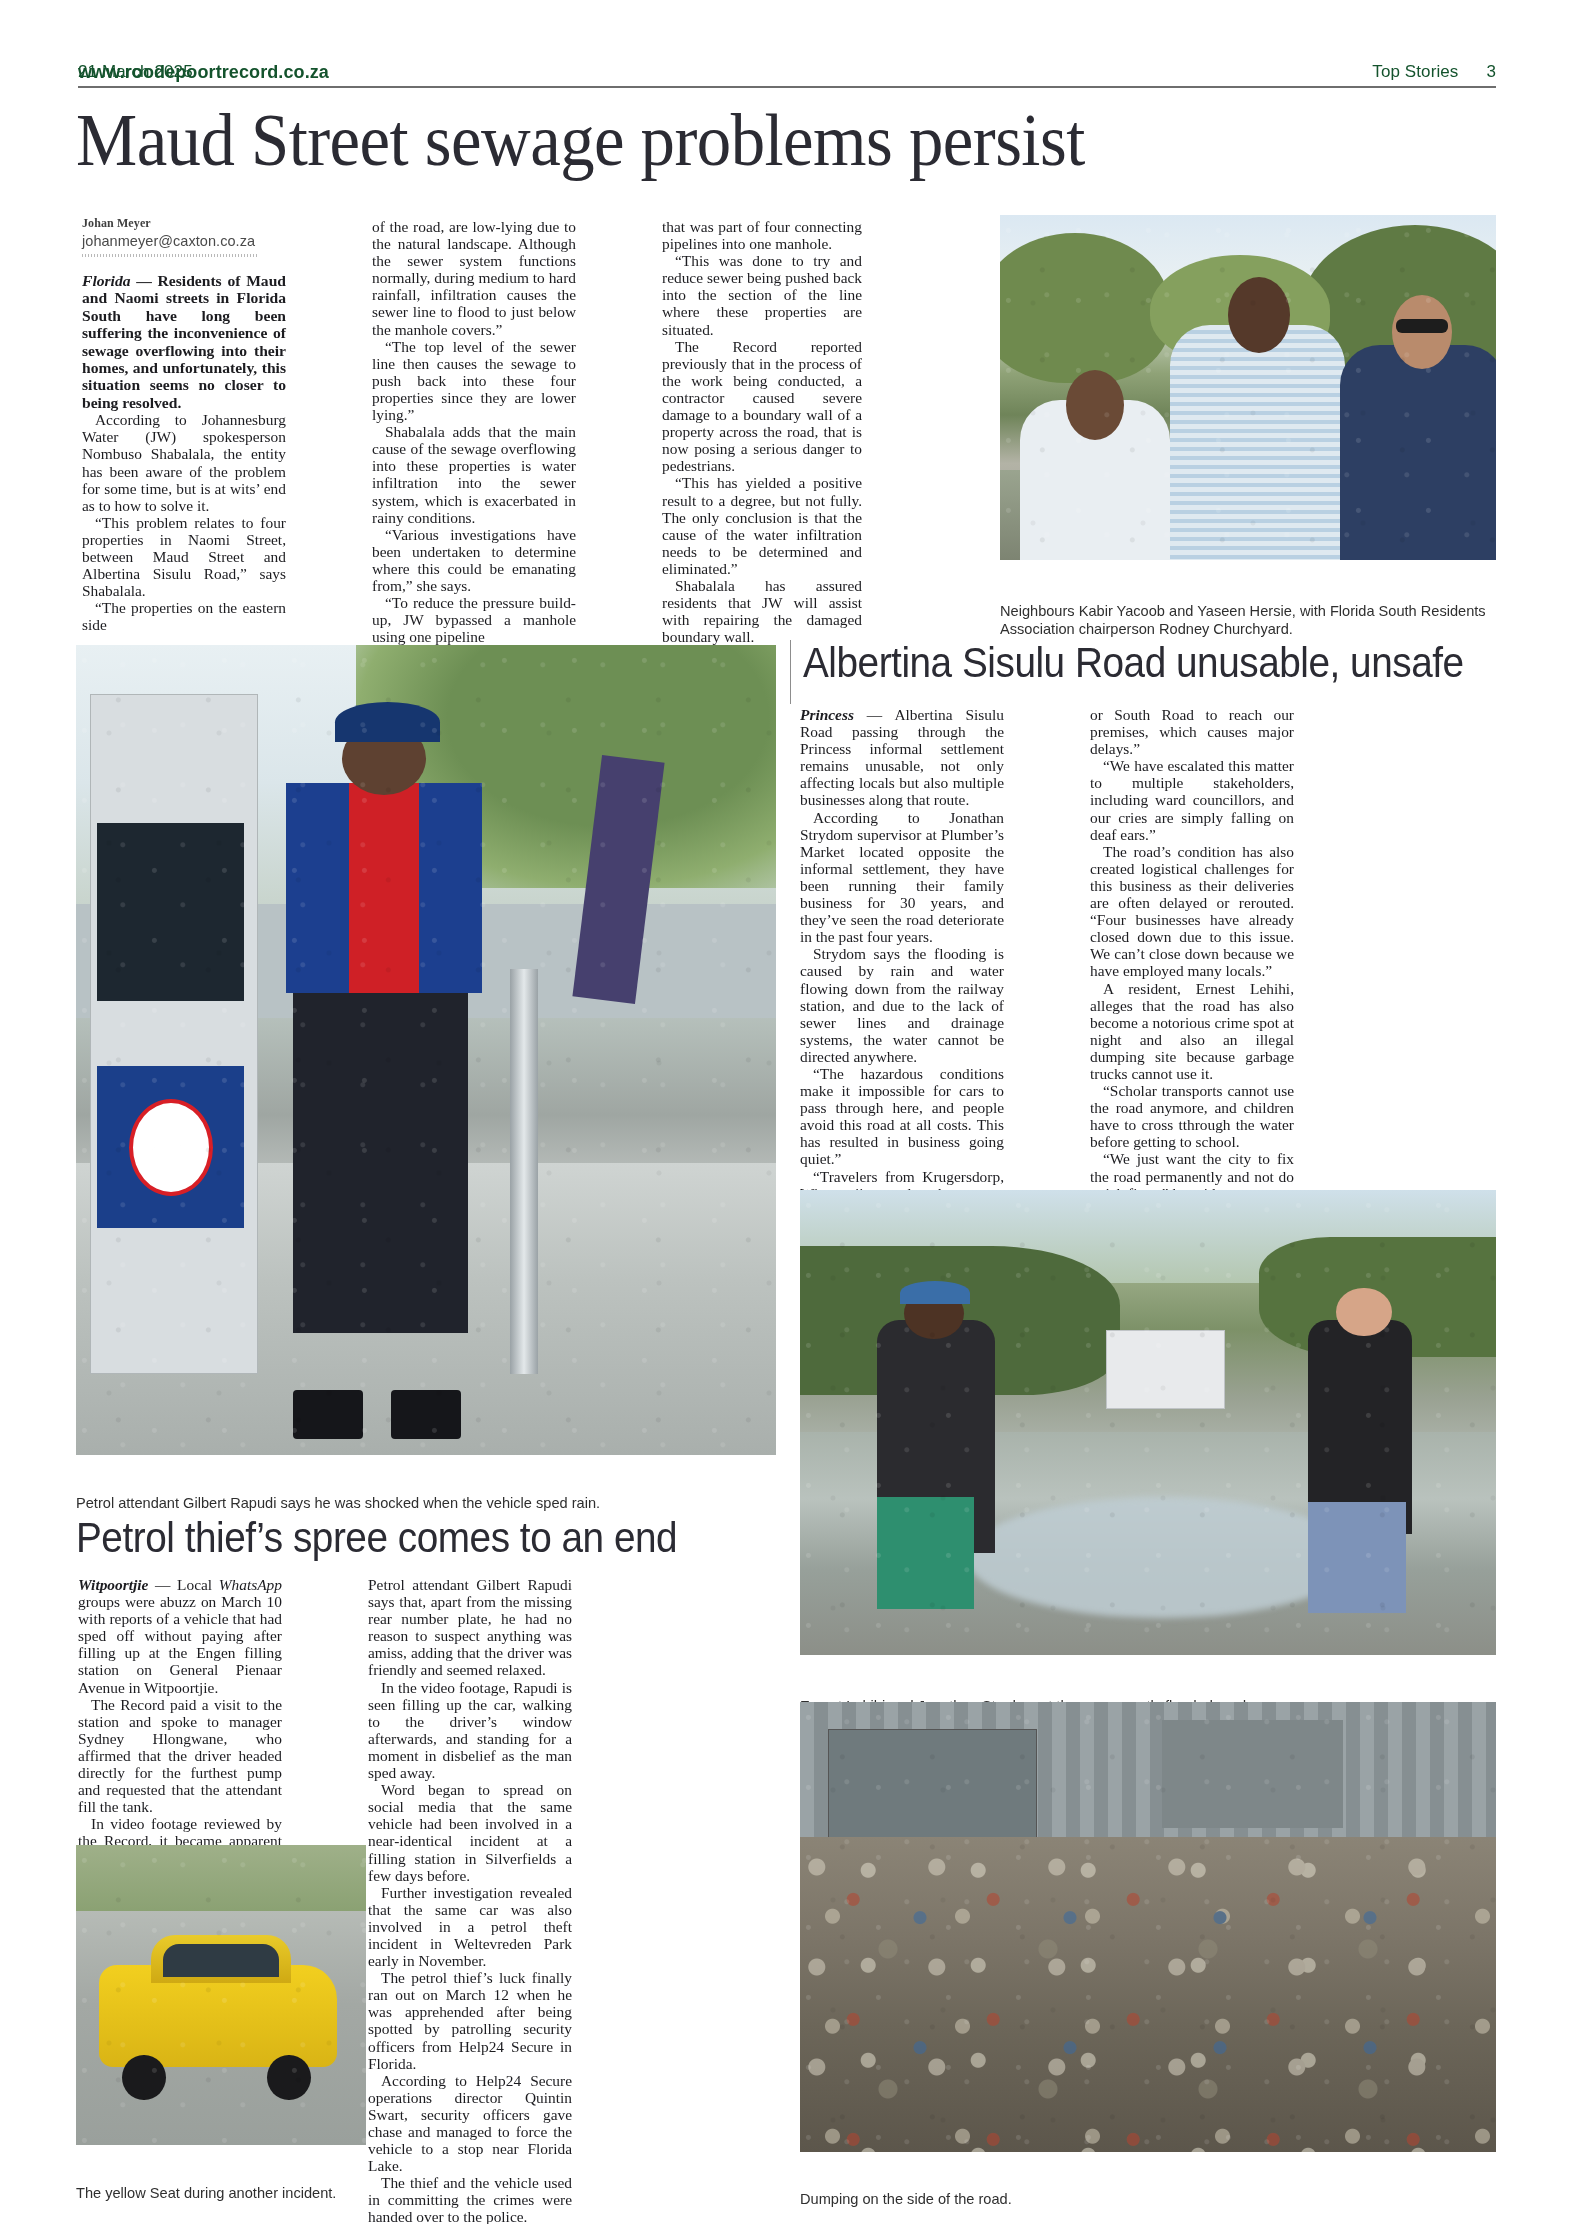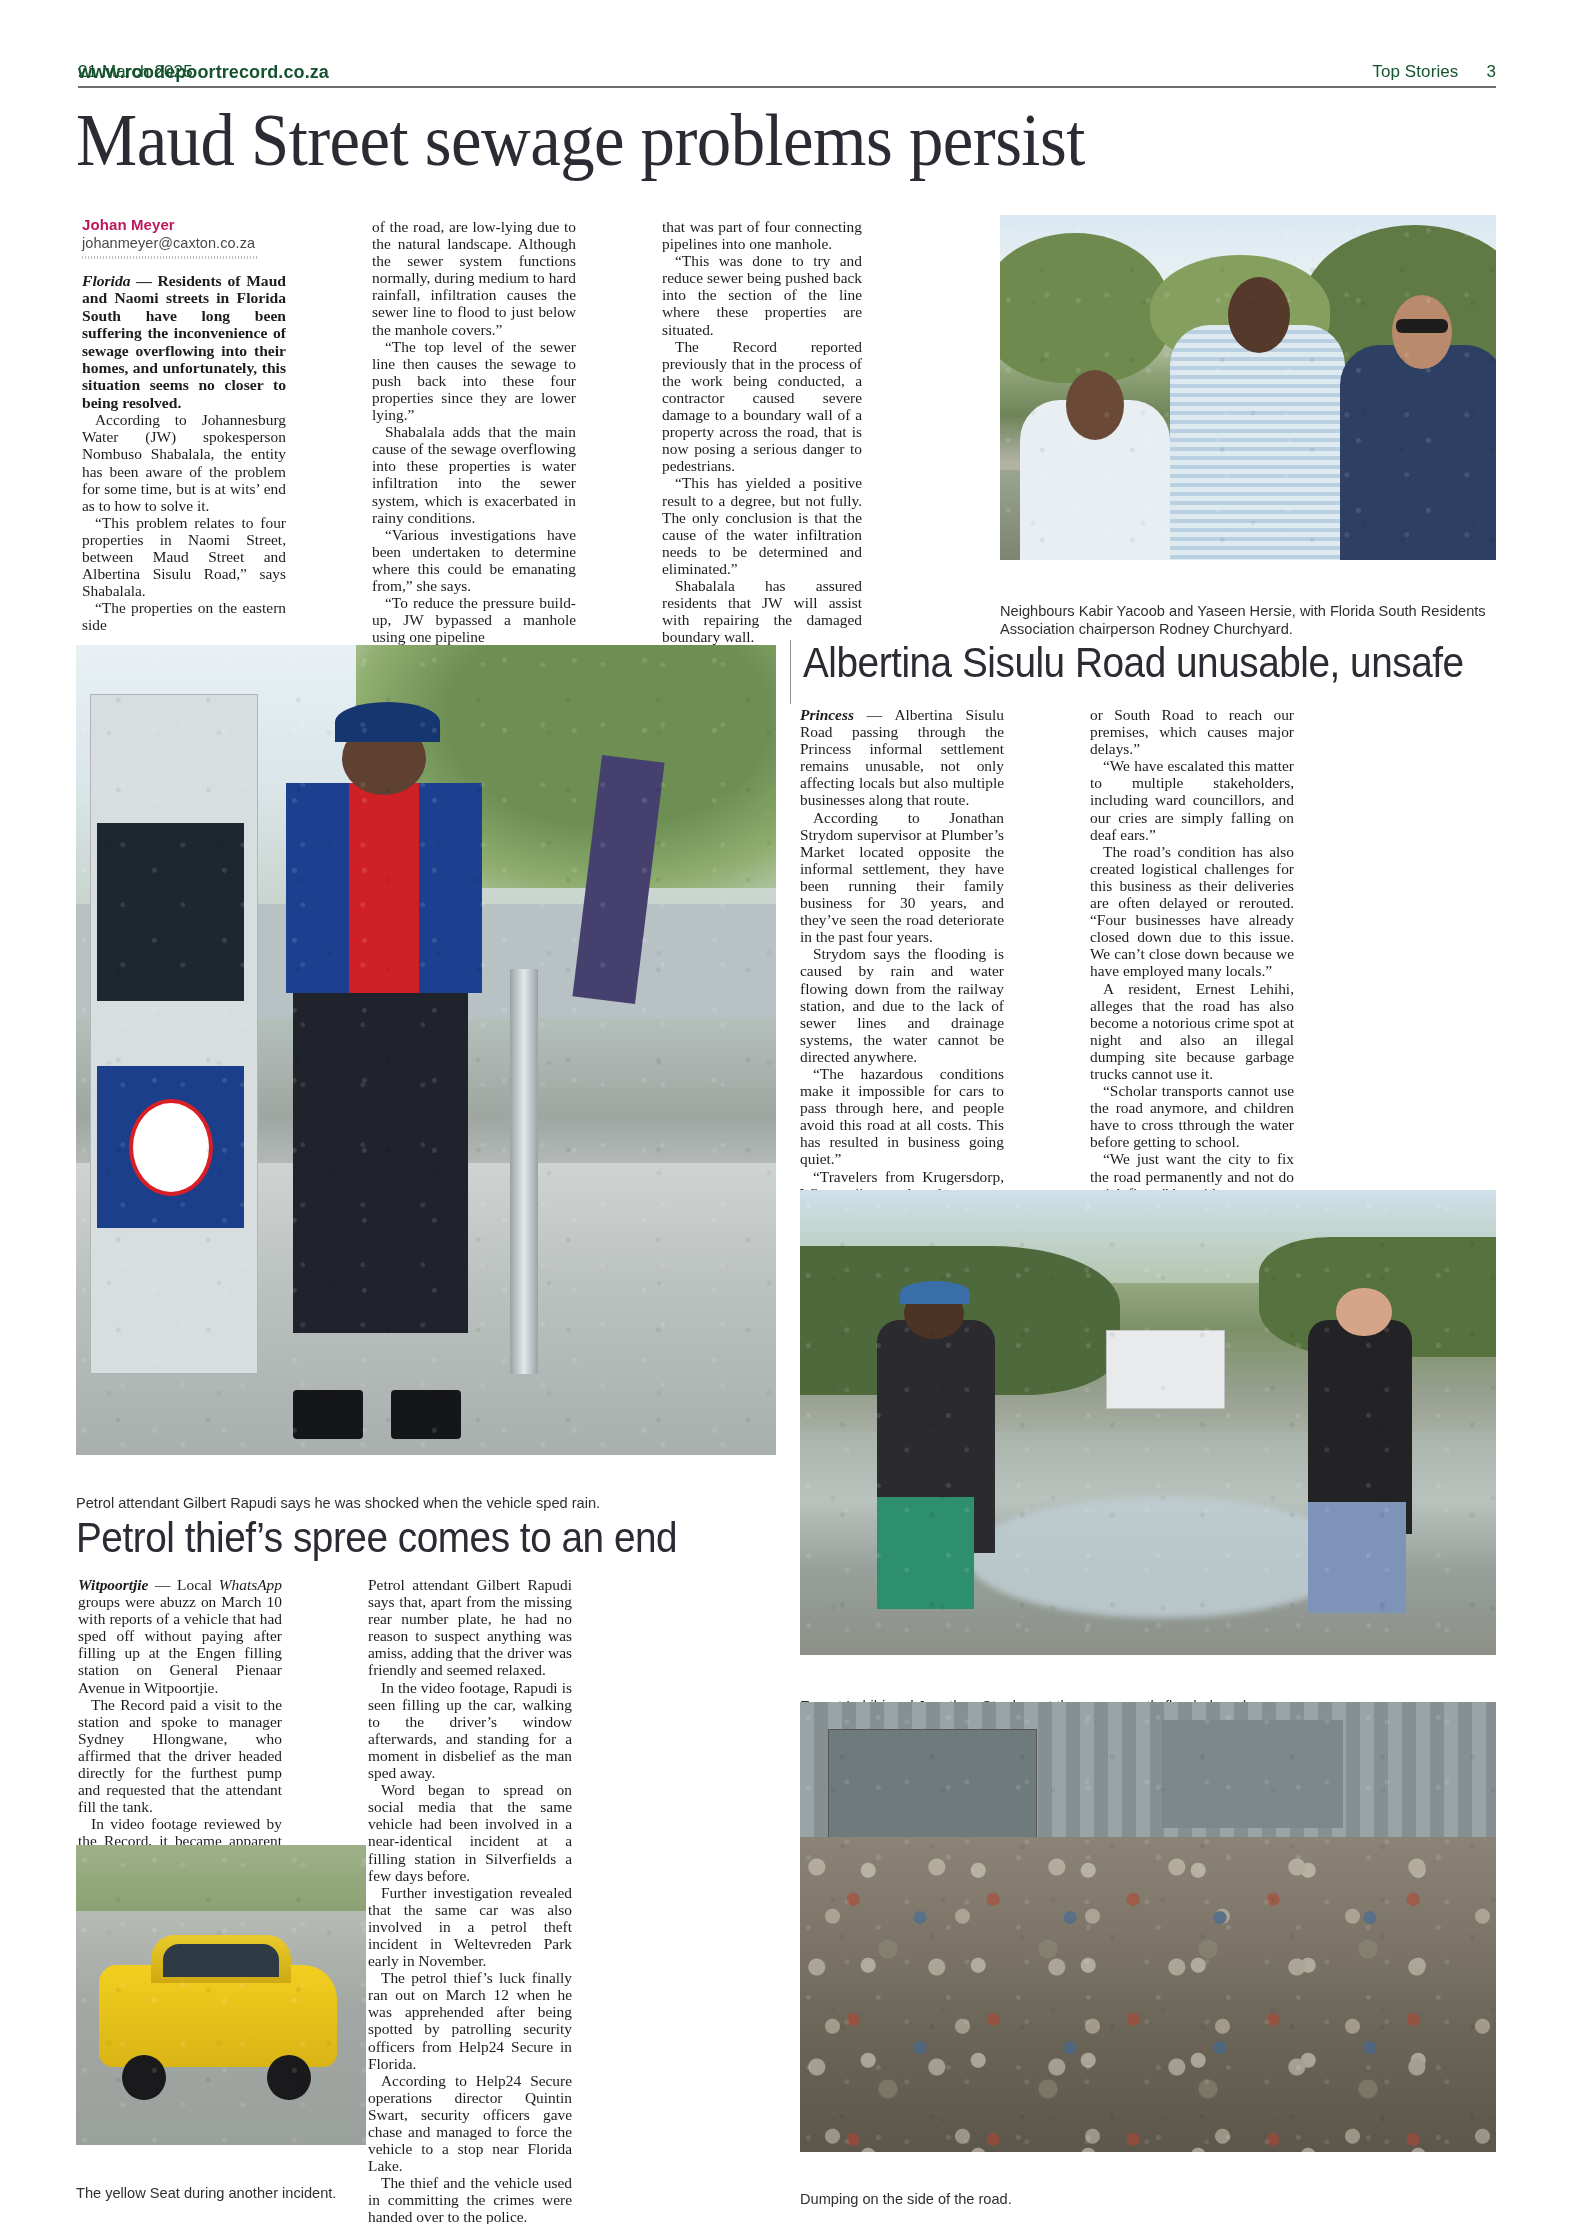--- a/index.html
+++ b/index.html
@@ -32,22 +32,22 @@
     font-weight: 400;
     font-size: 74px; line-height: 0.98;
     letter-spacing: -0.6px;
     color: #2b2b33;
     transform: scaleX(0.93); transform-origin: left top;
   }
 
   
   .byline { position: absolute; left: 82px; top: 216px; width: 200px; }
   .byline .bl-name {
-    font-family: Liberation Sans, sans-serif;
-    font-weight: 700; font-size: 15px; color: #be185d; letter-spacing: .1px;
+    font-family: Liberation Serif, serif;
+    font-weight: 700; font-size: 12px; color: #404040; letter-spacing: .1px;
   }
   .byline .bl-mail {
     font-family: "Liberation Sans", sans-serif;
     font-size: 14.5px; color: #4a4a4a; margin-top: 2px; letter-spacing: .05px;
   }
   .byline .bl-rule { margin-top: 5px; width: 176px; height: 3px;
     background: repeating-linear-gradient(90deg,#b9b9b9 0 1px,transparent 1px 3px); }
 
   
   .col {

